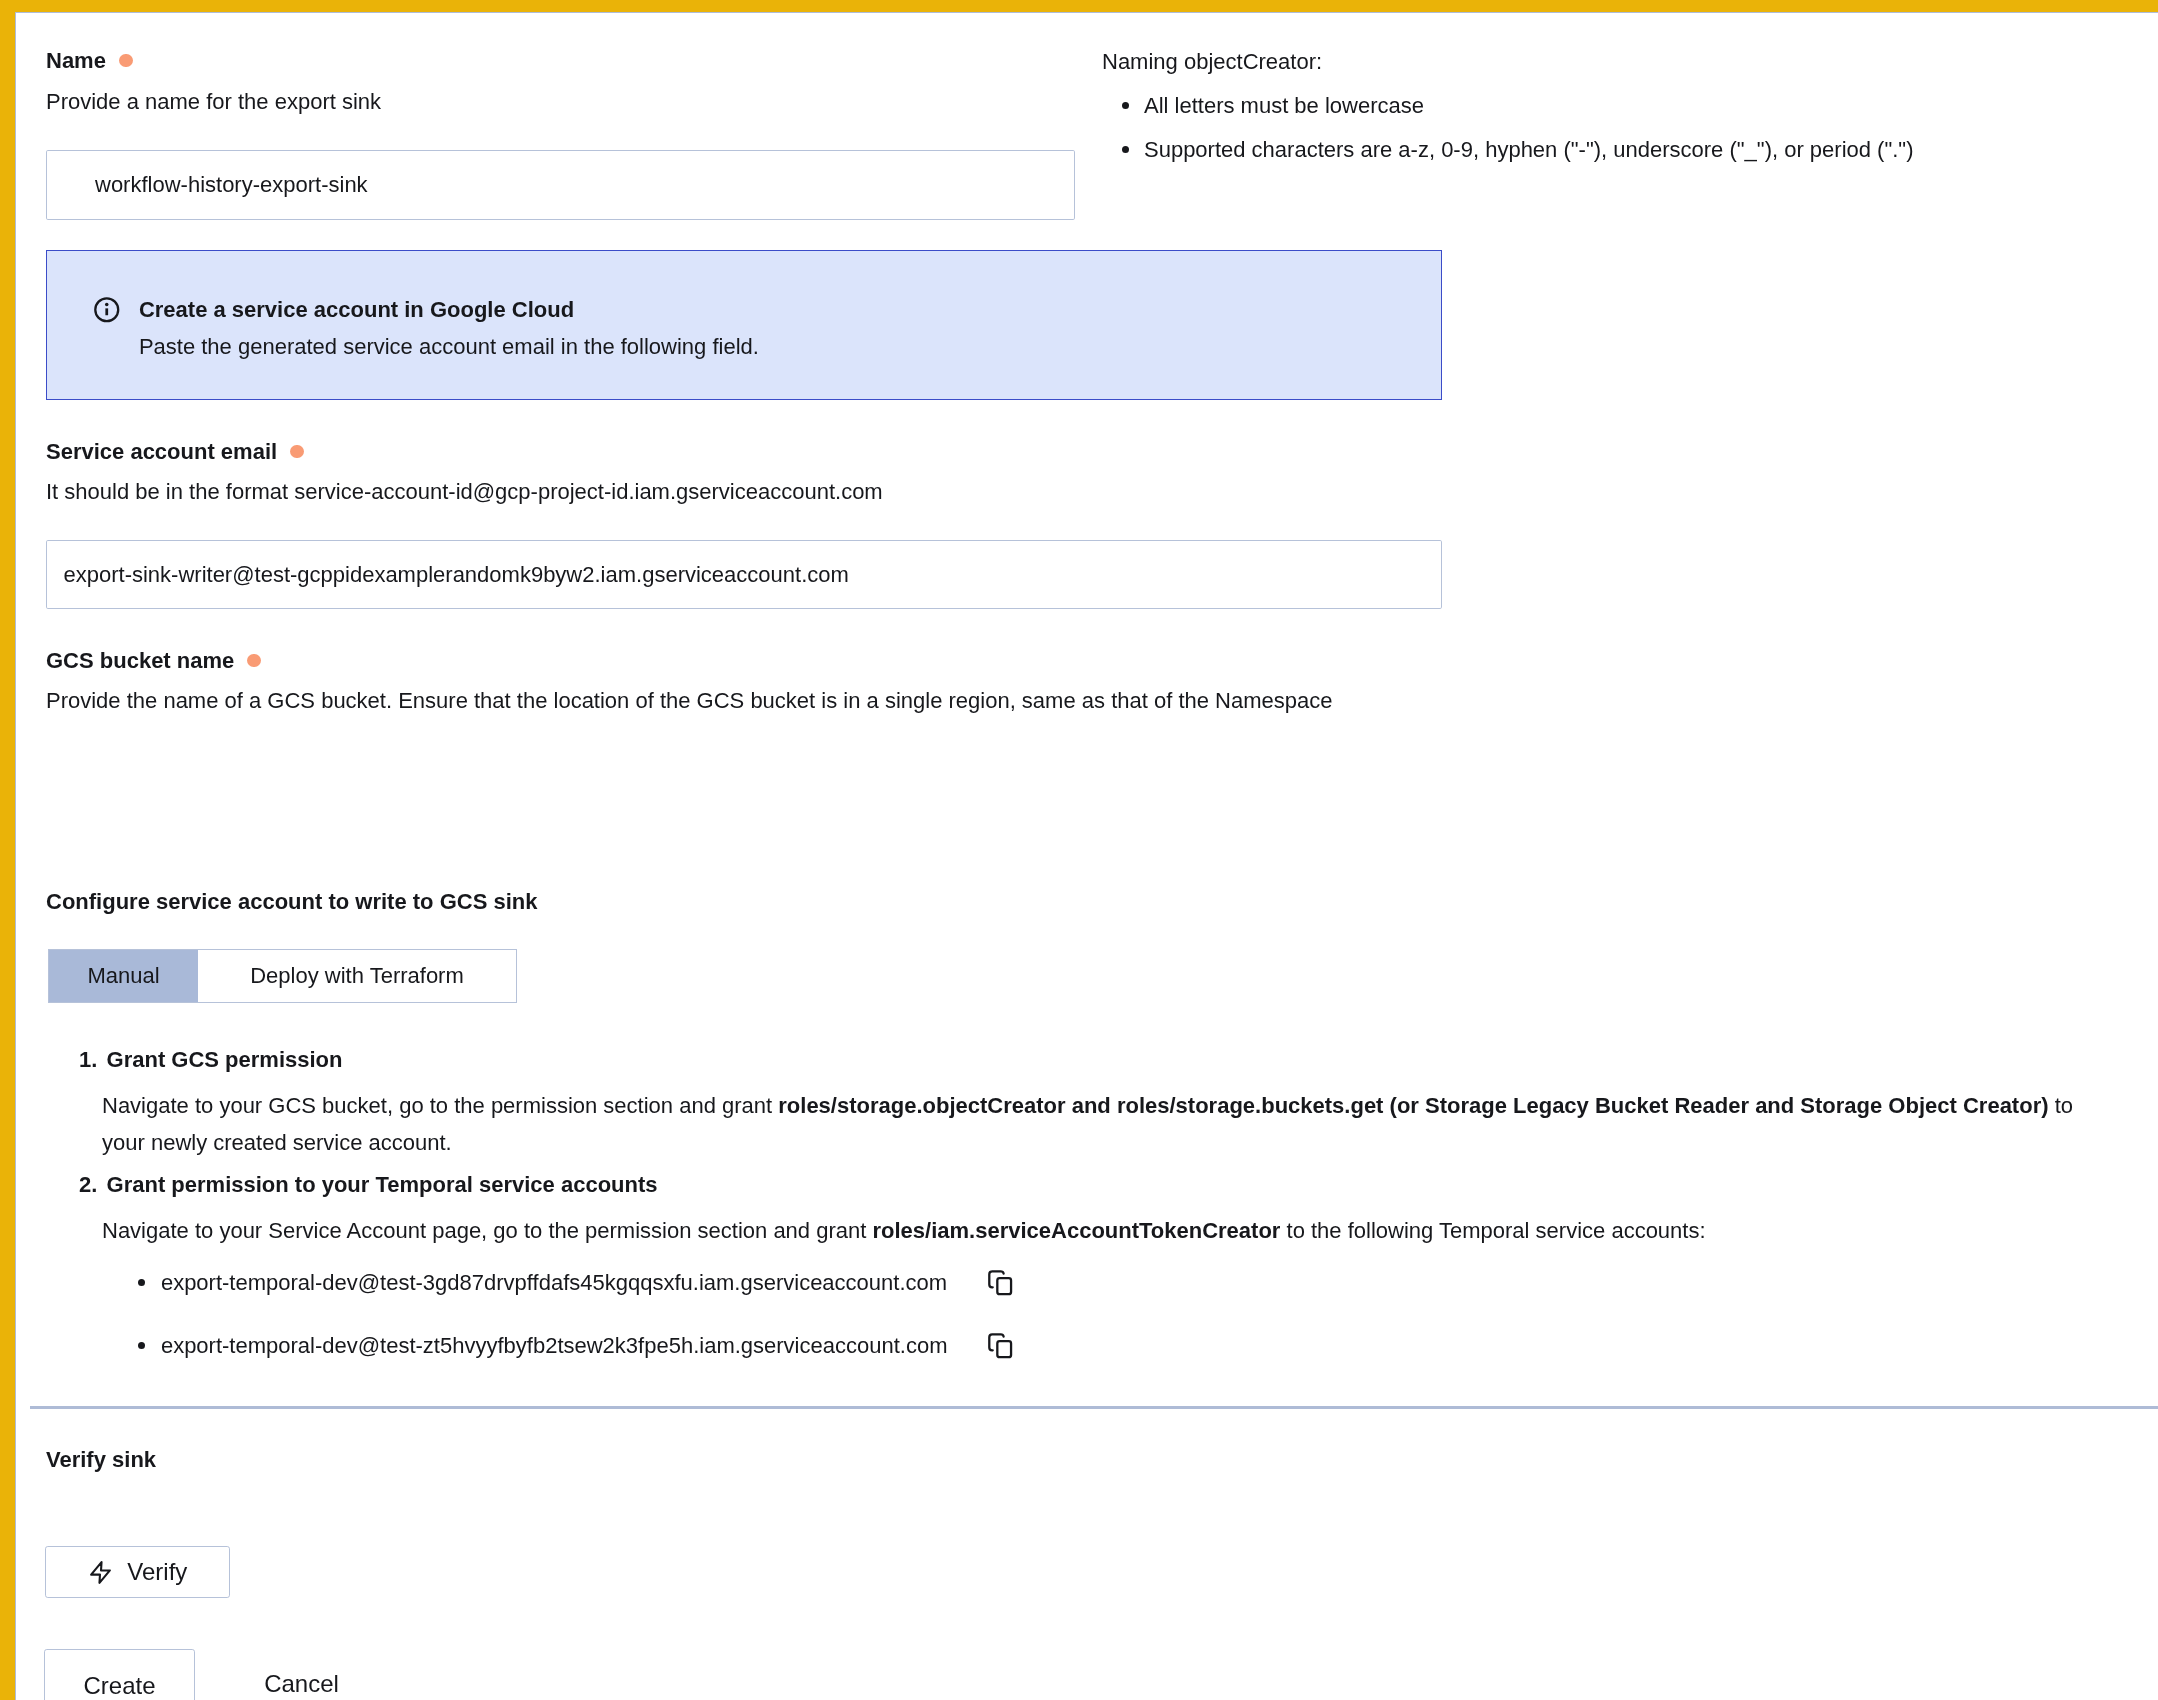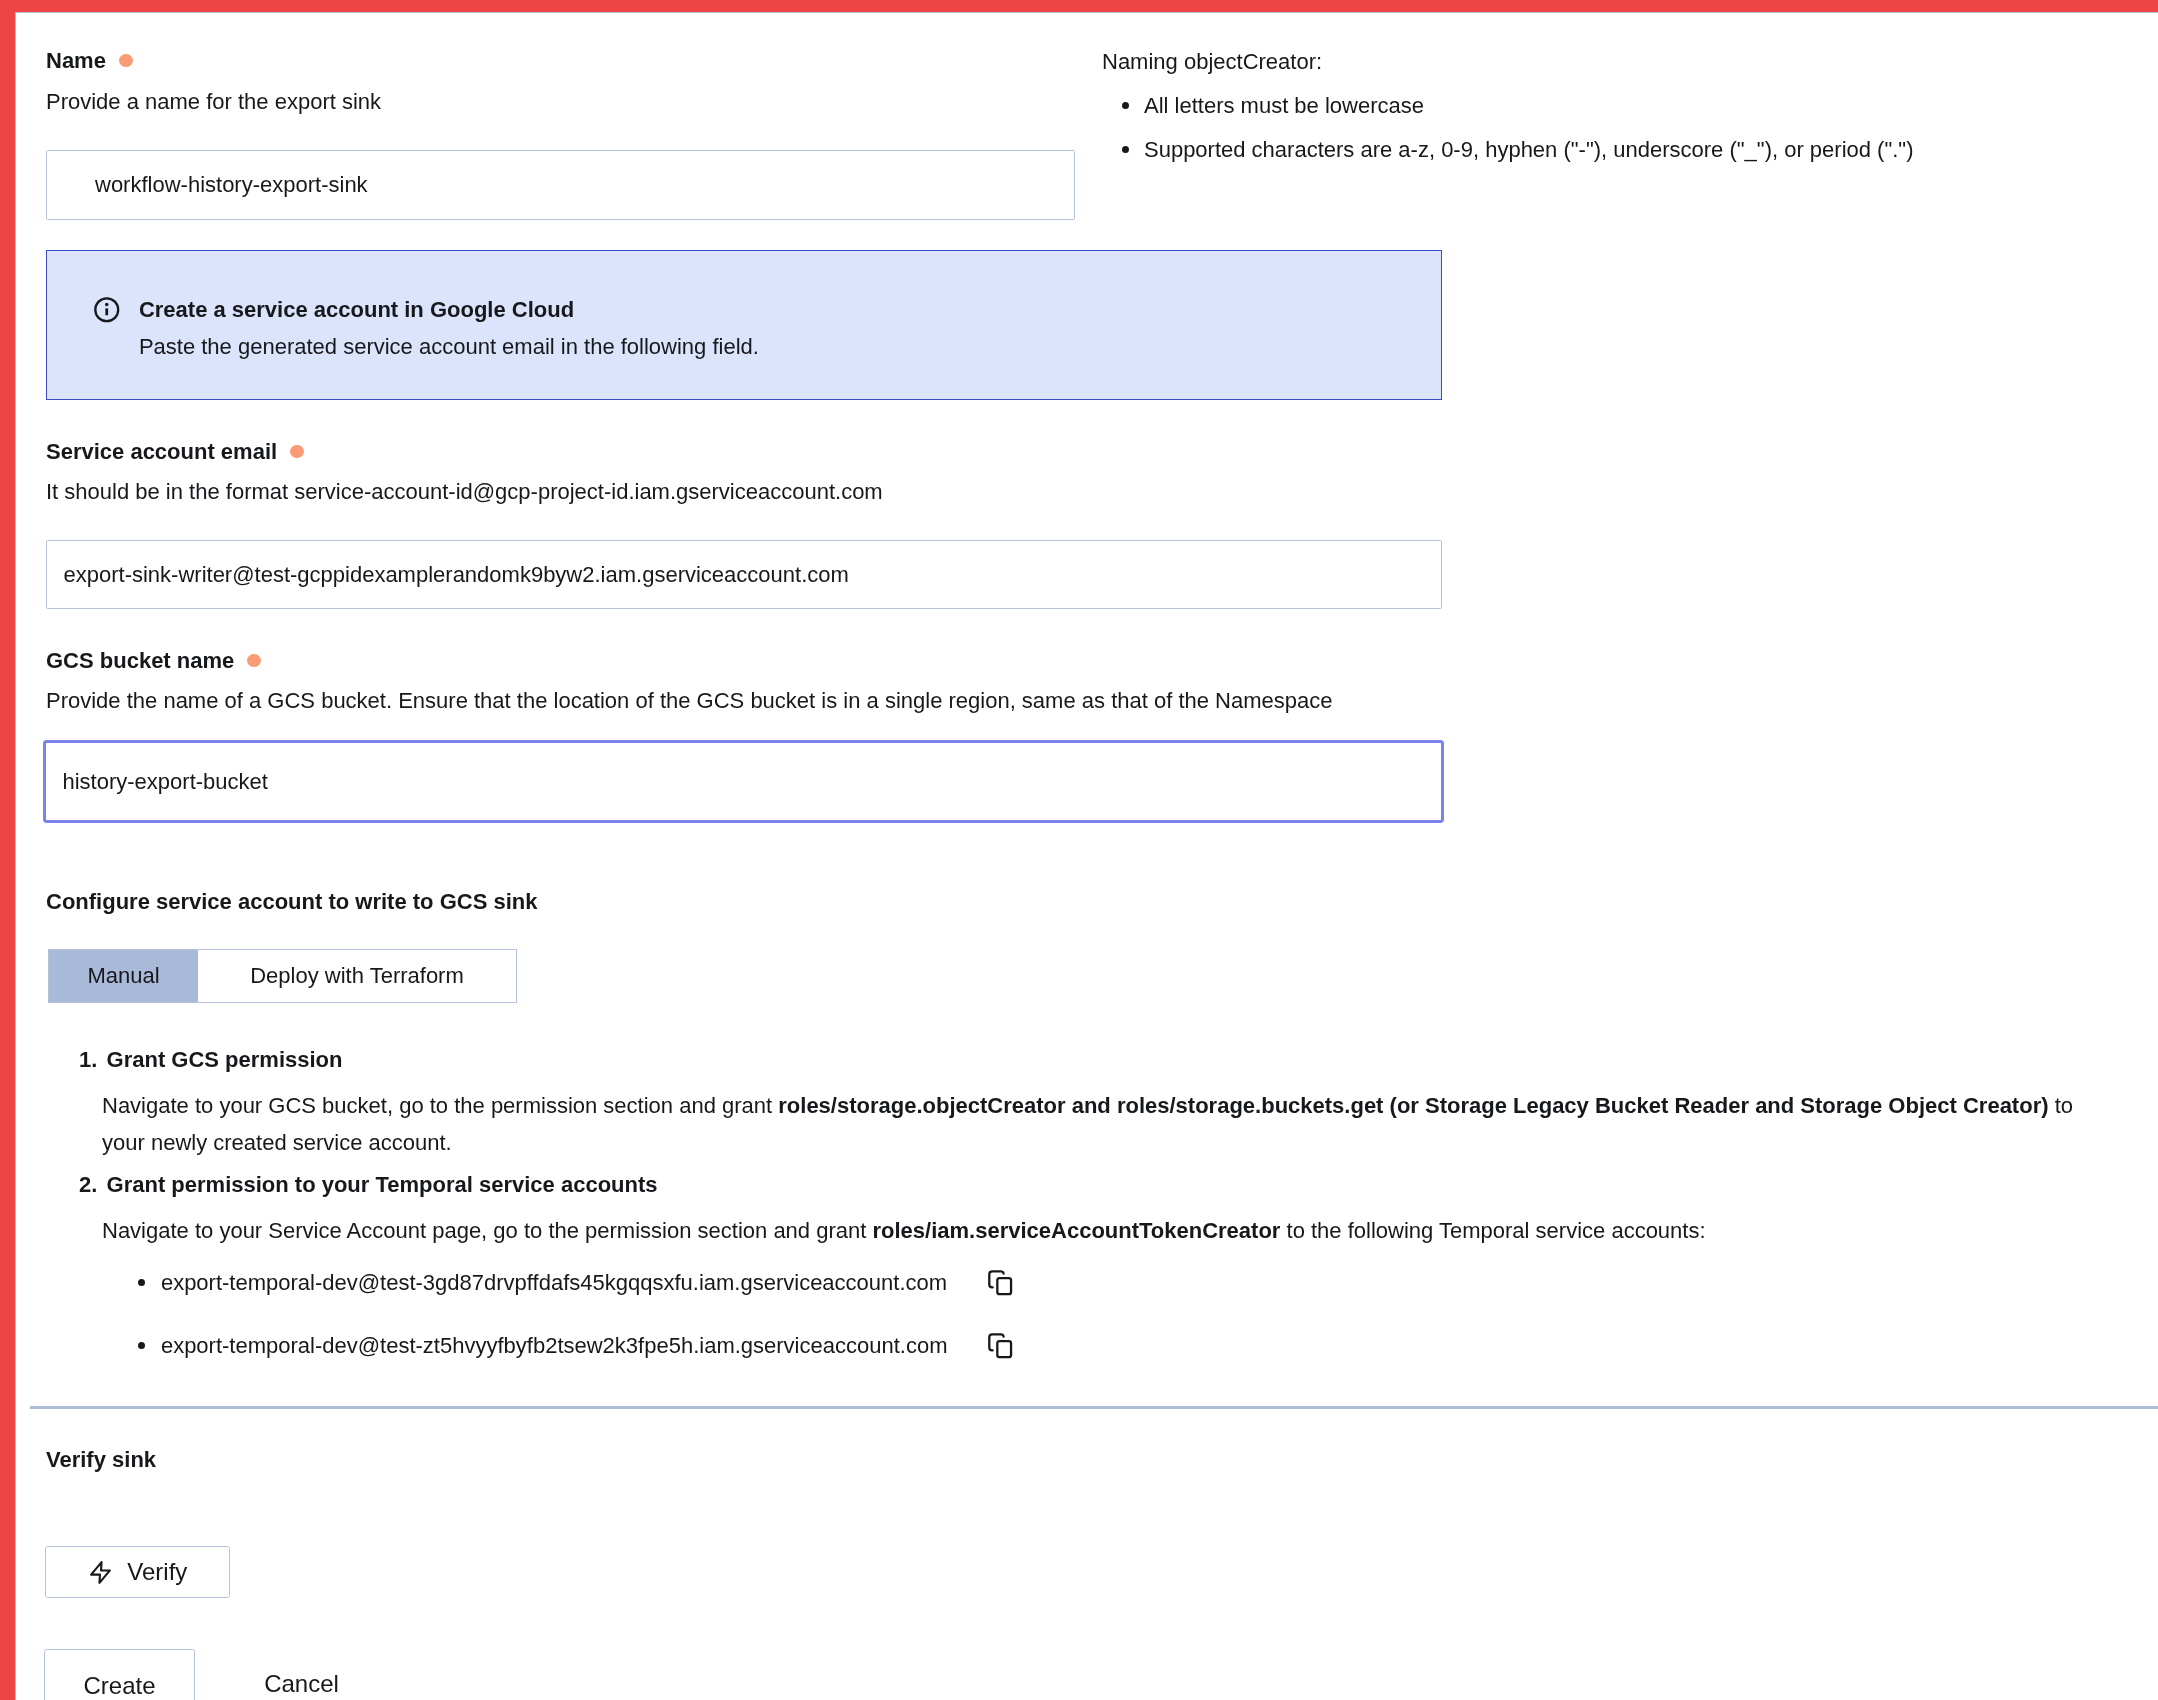--- a/index.html
+++ b/index.html
@@ -1,16 +1,16 @@
 <!DOCTYPE html>
 <html style="font-size:14.7px"><head>
 <meta charset="utf-8">
 <style>
   html,body{margin:0;padding:0;background:#f3f5f9;font-family:"Liberation Sans","DejaVu Sans",sans-serif;color:#17181c;}
-  .page{position:relative;width:2159px;height:1701px;overflow:hidden;background:#ef4444;}
+  .page{position:relative;width:2159px;height:1701px;overflow:hidden;background:#eab308;}
   .card{position:absolute;left:14.7px;top:12px;width:2164px;height:1754px;background:#ffffff;border:1.8px solid #aebcd8;box-sizing:border-box;}
   .abs{position:absolute;}
   .label-row{display:flex;align-items:center;gap:13px;}
   .label{font-size:22px;font-weight:700;line-height:29px;}
   .req-dot{width:13.8px;height:13.8px;border-radius:50%;background:#f99b74;flex:0 0 auto;}
   .desc{font-size:22px;line-height:31px;white-space:nowrap;}
   .text-input{box-sizing:border-box;border:1.8px solid #b6c2d9;border-radius:1.8px;background:#fff;
     font-family:inherit;font-size:22px;color:#17181c;padding:0 16.5px;outline:none;}
   .text-input.focused{border:3.7px solid #7b82ec;border-radius:3.7px;}
   .info-box{box-sizing:border-box;background:#dbe4fb;border:1.8px solid #3b4cc8;display:flex;align-items:flex-start;
@@ -79,21 +79,20 @@
     <span class="req-dot"></span>
   </div>
   <div class="abs desc" style="left:46px;top:476px;">It should be in the format service-account-id@gcp-project-id.iam.gserviceaccount.com</div>
   <input class="abs text-input" style="left: 46px; top: 540px; width: 1396px; height: 69px;" value="export-sink-writer@test-gcppidexamplerandomk9byw2.iam.gserviceaccount.com">
 
   <div class="abs label-row" style="left:46px;top:646px;">
     <span class="label">GCS bucket name</span>
     <span class="req-dot"></span>
   </div>
   <div class="abs desc" style="left:46px;top:685px;">Provide the name of a GCS bucket. Ensure that the location of the GCS bucket is in a single region, same as that of the Namespace</div>
-  <input class="abs text-input focused" style="left: 43px; top: 740px; width: 1401px; height: 83px;" value="history-export-bucket">
 
   <div class="abs section-title" style="left:46px;top:887px;">Configure service account to write to GCS sink</div>
 
   <div class="abs tabs" style="left:48px;top:949px;">
     <button class="tab t-manual selected">Manual</button>
     <button class="tab t-terraform">Deploy with Terraform</button>
   </div>
 
   <div class="abs step-head" style="left:79px;top:1045px;">
     <span>1.</span>

